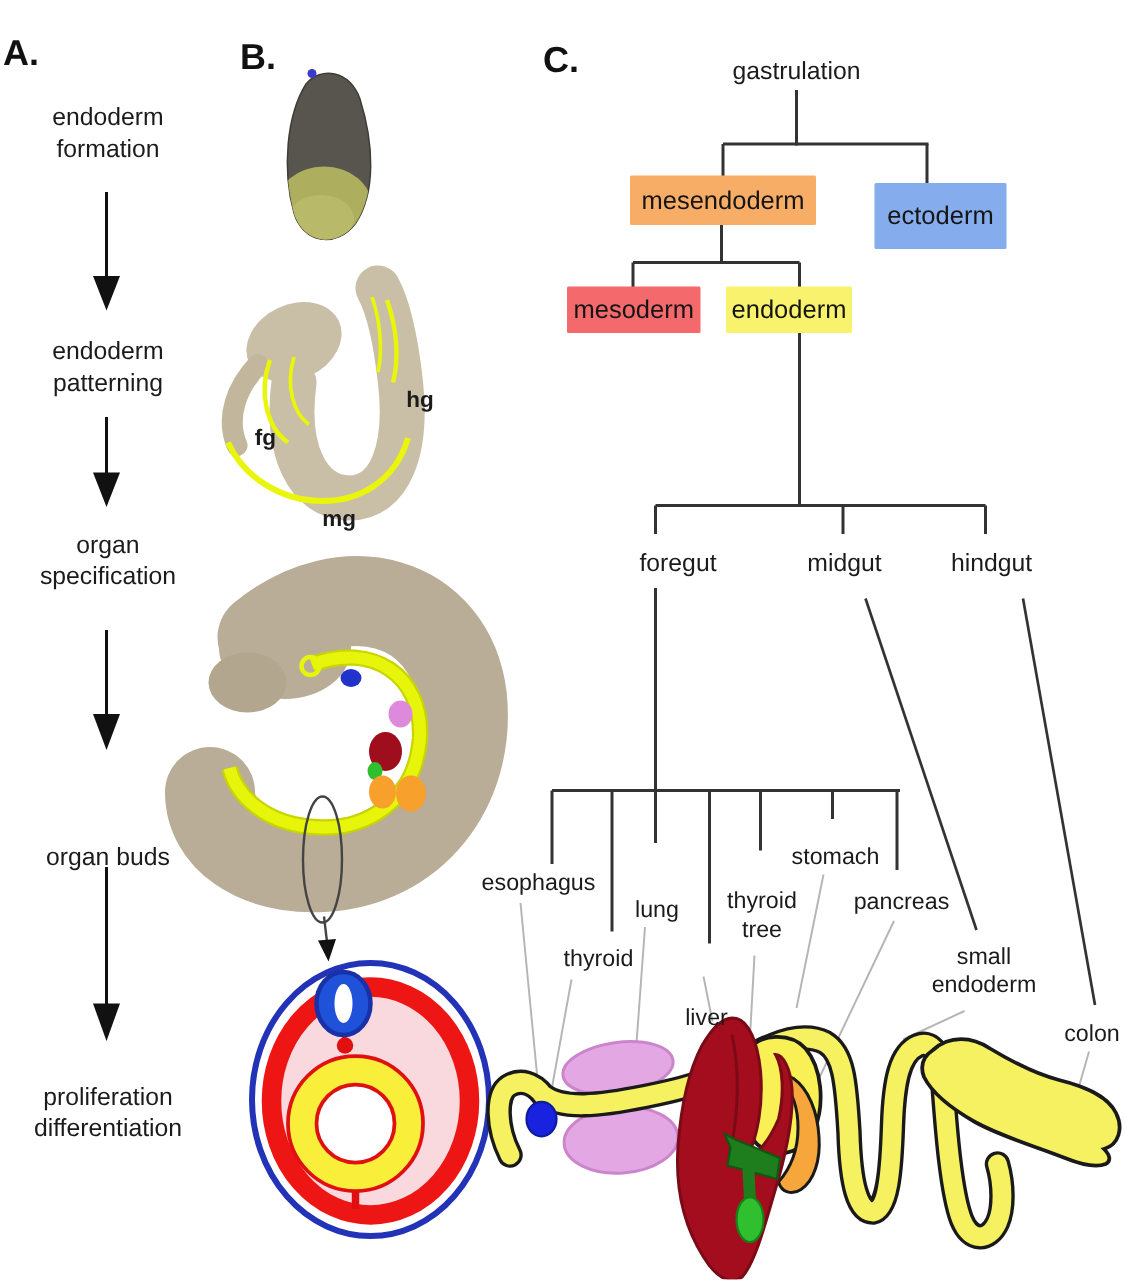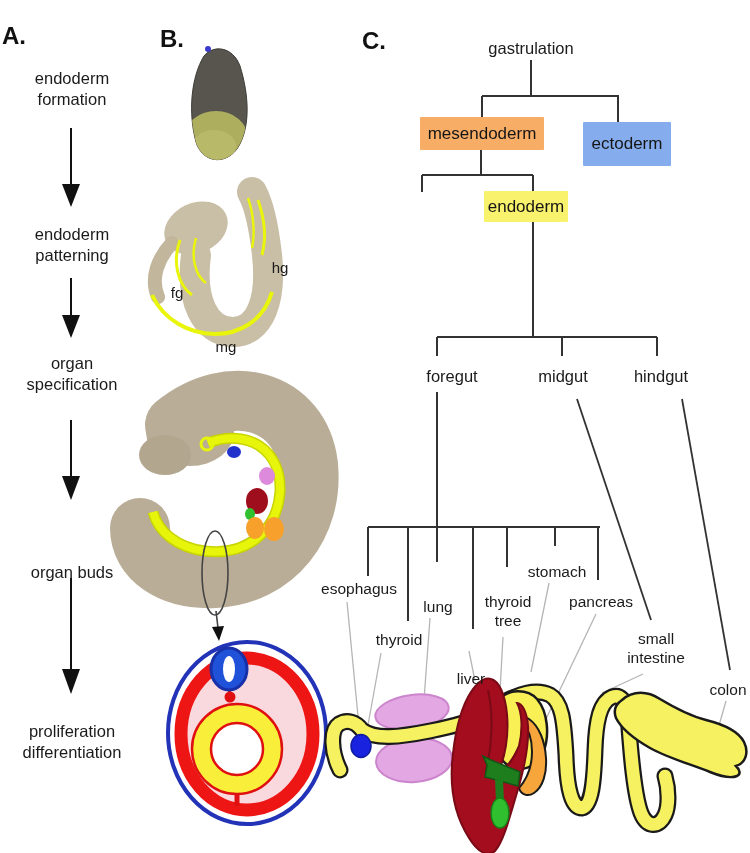--- a/index.html
+++ b/index.html
@@ -14,21 +14,21 @@
     font-size:16.5px;color:#1b1b1b;
   }
   .panel-label{
     position:absolute;font-size:24px;font-weight:600;color:#111;
   }
   .box{
     position:absolute;display:flex;align-items:center;justify-content:center;
     font-size:17px;color:#151515;border-radius:1px;
   }
   .organ{font-size:15.5px;}
-  .photo-label{font-size:15px;font-weight:400;}
+  .photo-label{font-size:15px;font-weight:700;}
 </style>
 </head>
 <body>
 
 <div id="stage">
 
   <svg id="gfx" viewBox="0 0 750 853">
 
     <g stroke="#111" stroke-width="2" fill="#111">
       <line x1="71" y1="128" x2="71" y2="186"></line>
@@ -183,31 +183,32 @@
   <div class="panel-label" style="left:160px;top:25px;">B.</div>
   <div class="ctr photo-label" style="left:177px;top:293px;">fg</div>
   <div class="ctr photo-label" style="left:280px;top:268px;">hg</div>
   <div class="ctr photo-label" style="left:226px;top:347px;">mg</div>
 
   <div class="panel-label" style="left:362px;top:27px;">C.</div>
   <div class="ctr" style="left:531px;top:48px;">gastrulation</div>
 
   <div class="box" style="left: 420px; top: 117px; width: 124px; height: 33px; background-color: rgb(247, 173, 102);">mesendoderm</div>
   <div class="box" style="left: 583px; top: 122px; width: 88px; height: 44px; background-color: rgb(133, 172, 236);">ectoderm</div>
+  <div class="box" style="left: 378px; top: 191px; width: 89px; height: 31px; background-color: rgb(244, 105, 108);">mesoderm</div>
   <div class="box" style="left: 484px; top: 191px; width: 84px; height: 31px; background-color: rgb(248, 242, 109);">endoderm</div>
 
   <div class="ctr" style="left:452px;top:376px;">foregut</div>
   <div class="ctr" style="left:563px;top:376px;">midgut</div>
   <div class="ctr" style="left:661px;top:376px;">hindgut</div>
 
   <div class="ctr organ" style="left:359px;top:589px;">esophagus</div>
   <div class="ctr organ" style="left:399px;top:640px;">thyroid</div>
   <div class="ctr organ" style="left:438px;top:607px;">lung</div>
   <div class="ctr organ" style="left:471px;top:639px;margin-top:40px;">liver</div>
   <div class="ctr organ" style="left:508px;top:611px;">thyroid
 tree</div>
   <div class="ctr organ" style="left:557px;top:572px;">stomach</div>
   <div class="ctr organ" style="left:601px;top:602px;">pancreas</div>
   <div class="ctr organ" style="left:656px;top:648px;">small
-intestine</div>
+endoderm</div>
   <div class="ctr organ" style="left:728px;top:690px;">colon</div>
 
 </div>
 
 </body></html>

